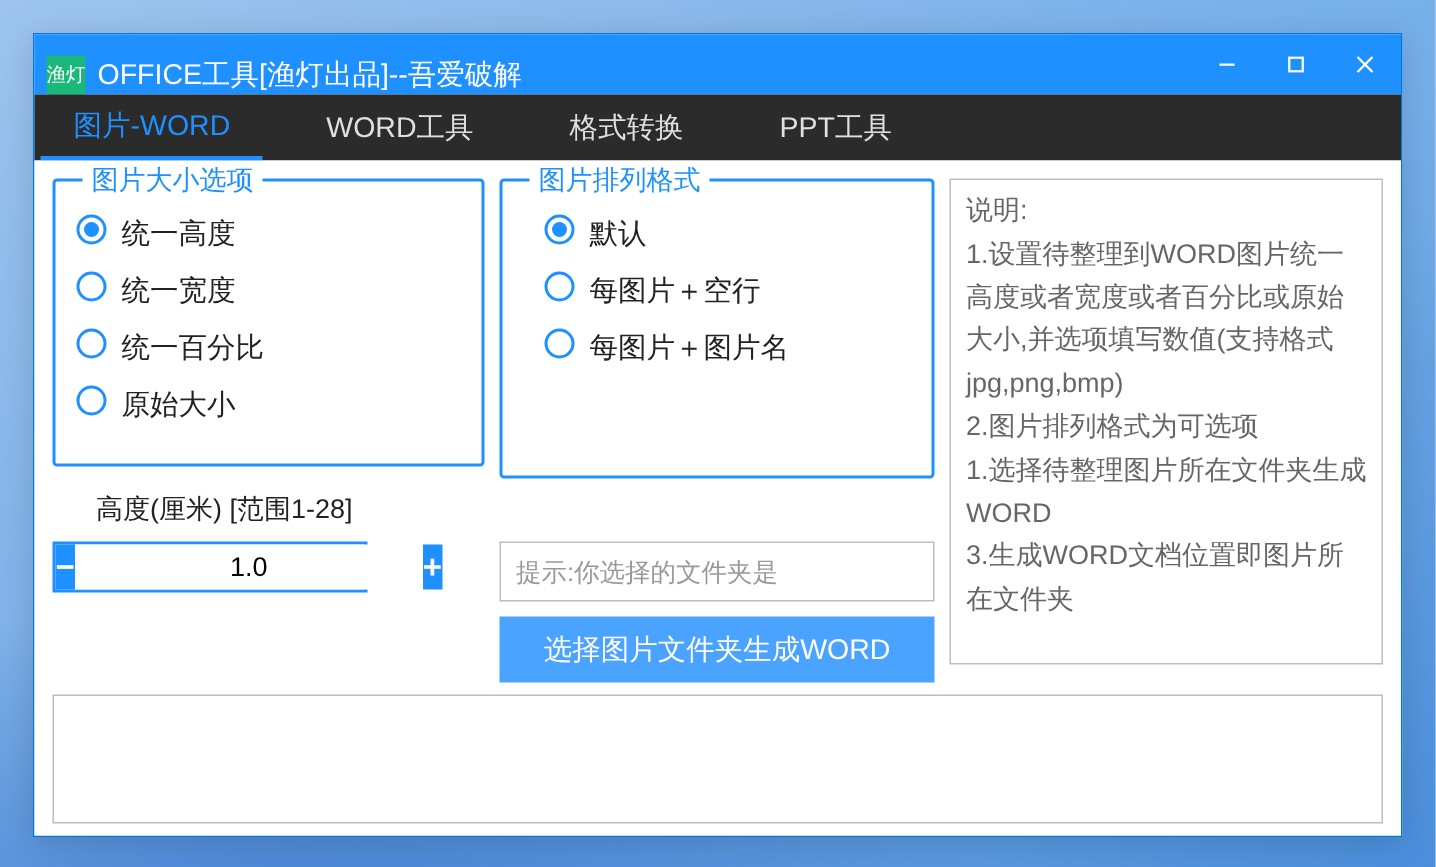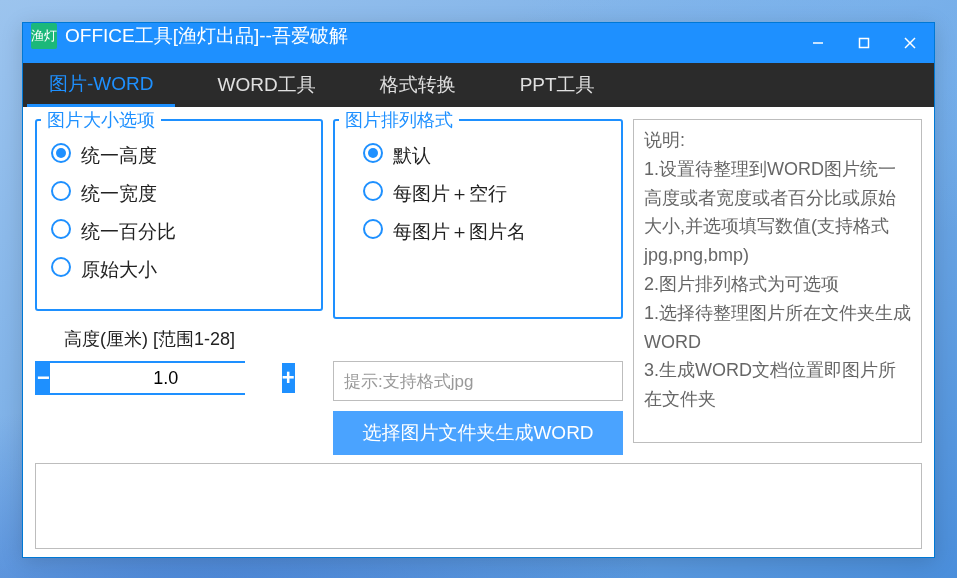--- a/index.html
+++ b/index.html
@@ -28,21 +28,21 @@
     background: #fff;
     border: 1px solid #0078d4;
     display: flex;
     flex-direction: column;
     box-shadow: 0 4px 20px rgba(0,0,0,0.15);
   }
   .titlebar {
     height: 40px;
     background: #1e90ff;
     display: flex;
-    align-items: flex-start;
+    align-items: flex-end;
     padding: 0 1px 0 8px;
     color: #fff;
     font-size: 19px;
   }
   .title-icon {
     width: 26px;
     height: 26px;
     background: #1cb87a;
     margin-right: 8px;
     display: flex;
@@ -98,21 +98,21 @@
   }
   .group {
     border: 2px solid #1e90ff;
     border-radius: 3px;
     position: relative;
     padding: 16px 14px 12px 14px;
   }
   .group-title {
     position: absolute;
     top: -13px;
-    left: 4px;
+    left: 18px;
     background: #fff;
     padding: 0 6px;
     color: #1e90ff;
     font-size: 18px;
   }
   .col-left {
     width: 288px;
     display: flex;
     flex-direction: column;
     gap: 10px;
@@ -296,21 +296,21 @@
           <div class="radio-row">
             <span class="radio"></span>
             <span>每图片＋空行</span>
           </div>
           <div class="radio-row">
             <span class="radio"></span>
             <span>每图片＋图片名</span>
           </div>
         </div>
         <div style="flex:1"></div>
-        <div class="text-input">提示:支持格式jpg</div>
+        <div class="text-input">提示:你选择的文件夹是</div>
         <button class="primary-btn">选择图片文件夹生成WORD</button>
       </div>
 
       <div class="col-right">
         <div>说明:</div>
         <div>1.设置待整理到WORD图片统一高度或者宽度或者百分比或原始大小,并选项填写数值(支持格式jpg,png,bmp)</div>
         <div>2.图片排列格式为可选项</div>
         <div>1.选择待整理图片所在文件夹生成WORD</div>
         <div>3.生成WORD文档位置即图片所在文件夹</div>
       </div>

